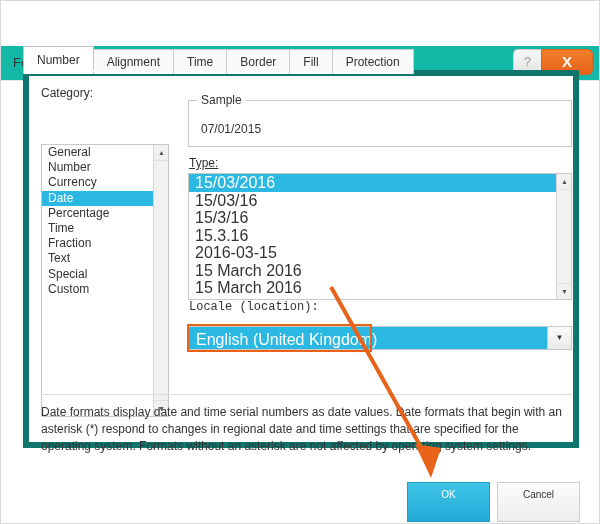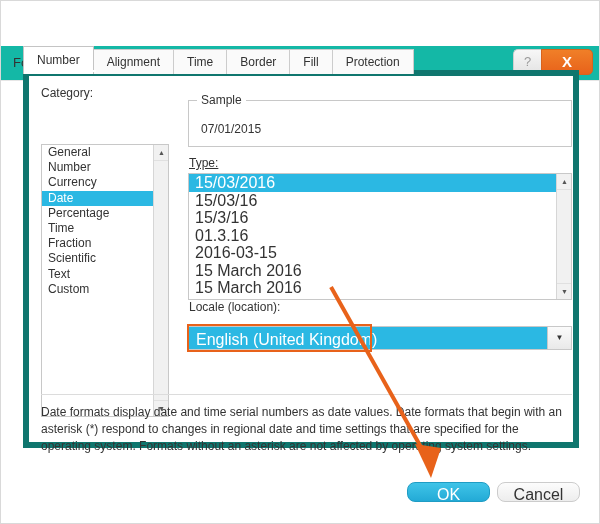--- a/index.html
+++ b/index.html
@@ -229,21 +229,21 @@
     padding-left: 6px;
     font-size: 16px;
     color: #333333;
     white-space: nowrap;
   }
   .type-item.selected {
     background: #2bb8e3;
     color: #ffffff;
   }
   
-  .locale-label { left: 160px; top: 224px; }
+  .locale-label { left: 160px; top: 224px; font-family: Liberation Mono, monospace; }
   .combo {
     position: absolute;
     left: 159px;
     top: 250px;
     width: 384px;
     height: 24px;
     border: 1px solid #c8c8c8;
     background: #2bb8e3;
     box-sizing: border-box;
   }
@@ -291,24 +291,24 @@
     left: 12px;
     top: 328px;
     width: 528px;
     font-size: 12px;
     line-height: 17px;
     color: #333333;
   }
   
   .btn {
     position: absolute;
-    height: 20px;
-    border-radius: 8px;
-    box-sizing: border-box;
-    font-size: 16px;
+    height: 40px;
+    border-radius: 0;
+    box-sizing: border-box;
+    font-size: 10px;
     text-align: center;
     line-height: 24px;
   }
   .btn-ok {
     left: 406px;
     top: 481px;
     width: 83px;
     background: linear-gradient(to bottom, #3fc4e8, #23aad6);
     border: 1px solid #1f9cc4;
     color: #ffffff;
@@ -359,41 +359,41 @@
 
     <div class="listbox">
       <div class="list-items">
         <div class="list-item">General</div>
         <div class="list-item">Number</div>
         <div class="list-item">Currency</div>
         <div class="list-item selected">Date</div>
         <div class="list-item">Percentage</div>
         <div class="list-item">Time</div>
         <div class="list-item">Fraction</div>
-        <div class="list-item">Scientific</div>
         <div class="list-item">Text</div>
+        <div class="list-item">Special</div>
         <div class="list-item">Custom</div>
       </div>
       <div class="list-scroll">
         <div class="arrow-btn arrow-up">▲</div>
         <div class="arrow-btn arrow-down">▼</div>
       </div>
     </div>
 
     <div class="sample-group"></div>
     <div class="group-legend">Sample</div>
     <div class="sample-value">07/01/2015</div>
 
     <div class="label type-label">Type:</div>
     <div class="typebox">
       <div class="type-items">
         <div class="type-item selected">15/03/2016</div>
         <div class="type-item">15/03/16</div>
         <div class="type-item">15/3/16</div>
-        <div class="type-item">01.3.16</div>
+        <div class="type-item">15.3.16</div>
         <div class="type-item">2016-03-15</div>
         <div class="type-item">15 March 2016</div>
         <div class="type-item">15 March 2016</div>
       </div>
       <div class="list-scroll">
         <div class="arrow-btn arrow-up">▲</div>
         <div class="arrow-btn arrow-down">▼</div>
       </div>
     </div>
 

